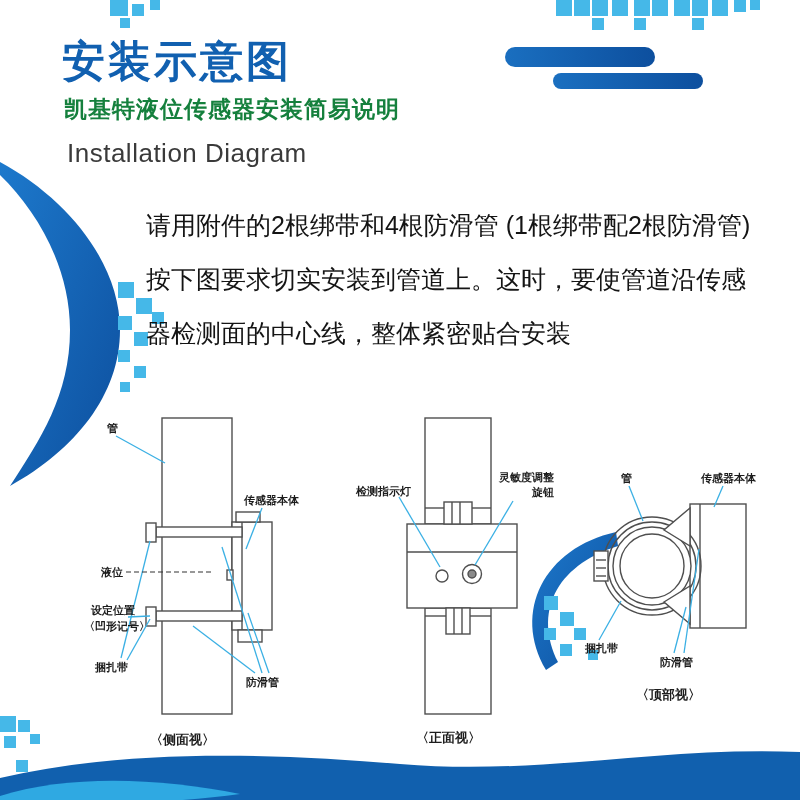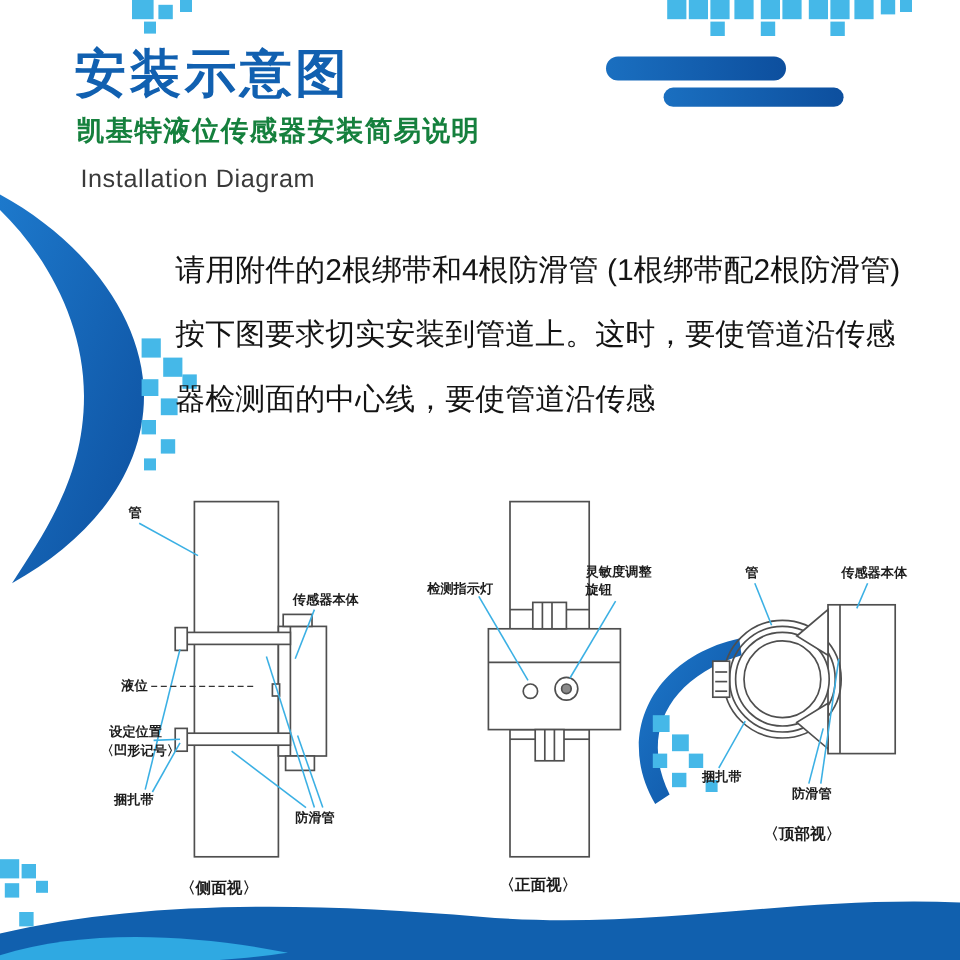--- a/index.html
+++ b/index.html
@@ -3,26 +3,26 @@
 <meta charset="utf-8">
 <style>
   * { margin:0; padding:0; box-sizing:border-box; }
   html,body { width:800px; height:800px; background:#fff; font-family:"Liberation Sans", sans-serif; }
   .page { position:relative; width:800px; height:800px; overflow:hidden; background:#ffffff; }
   svg.layer { position:absolute; left:0; top:0; }
   .z0{z-index:0} .z1{z-index:1}
   .abs { position:absolute; }
   .title { left:62px; top:33px; font-size:43px; font-weight:800; color:#1160b0; letter-spacing:3px; z-index:3; }
   .sub-cn { left:64px; top:94px; font-size:23px; font-weight:700; color:#15803d; letter-spacing:1px; z-index:3; }
-  .sub-en { left:67px; top:138px; font-size:21px; font-weight:500; color:#3a3a3a; letter-spacing:0.5px; z-index:3; }
+  .sub-en { left:67px; top:138px; font-size:26px; font-weight:500; color:#3a3a3a; letter-spacing:0.5px; z-index:3; }
   .para { left:146px; top:198px; width:650px; font-size:25px; color:#141414; line-height:54px; z-index:3; }
   .para div { white-space:nowrap; }
   .lbl { position:absolute; font-size:11px; font-weight:700; color:#1d1d1d; white-space:nowrap; line-height:1.35; z-index:4; }
   .cap { position:absolute; font-size:13px; font-weight:700; color:#1d1d1d; text-align:left; z-index:4; }
-  .center { text-align:left; }
+  .center { text-align:right; }
 </style>
 </head>
 <body>
 
 <div class="page">
 
   <svg class="layer z0" width="800" height="800" viewBox="0 0 800 800">
     <defs>
       <linearGradient id="g1" x1="0%" y1="0%" x2="100%" y2="100%">
         <stop offset="0%" stop-color="#1d79cc"></stop>
@@ -166,21 +166,21 @@
     <line x1="126" y1="572" x2="214" y2="572" stroke="#333333" stroke-width="1.2" stroke-dasharray="5,3"></line>
   </svg>
 
   <div class="abs title">安装示意图</div>
   <div class="abs sub-cn">凯基特液位传感器安装简易说明</div>
   <div class="abs sub-en">Installation Diagram</div>
 
   <div class="abs para">
     <div>请用附件的2根绑带和4根防滑管 (1根绑带配2根防滑管)</div>
     <div>按下图要求切实安装到管道上。这时，要使管道沿传感</div>
-    <div>器检测面的中心线，要使管道沿传感</div>
+    <div>器检测面的中心线，整体紧密贴合安装</div>
   </div>
 
   <div class="lbl" style="left:107px;top:421px">管</div>
   <div class="lbl" style="left:244px;top:493px">传感器本体</div>
   <div class="lbl" style="left:101px;top:565px">液位</div>
   <div class="lbl" style="left:91px;top:603px">设定位置</div>
   <div class="lbl" style="left:84px;top:619px">〈凹形记号〉</div>
   <div class="lbl" style="left:95px;top:660px">捆扎带</div>
   <div class="lbl" style="left:246px;top:675px">防滑管</div>
   <div class="cap" style="left:150px;top:731px;width:90px">〈侧面视〉</div>

